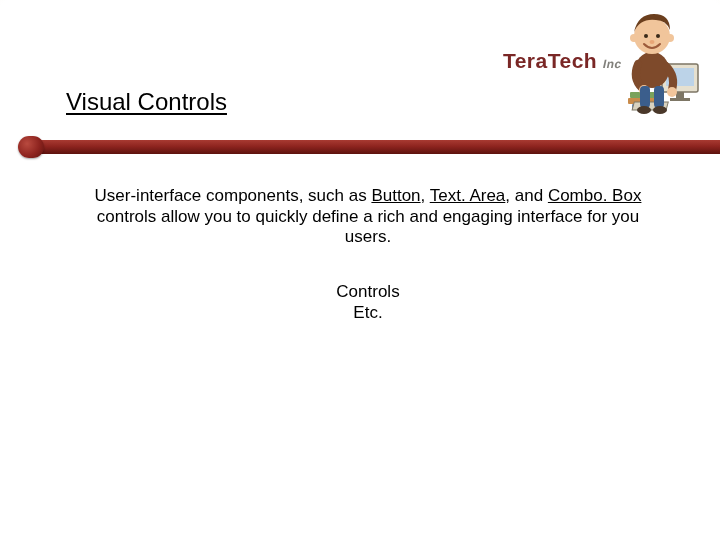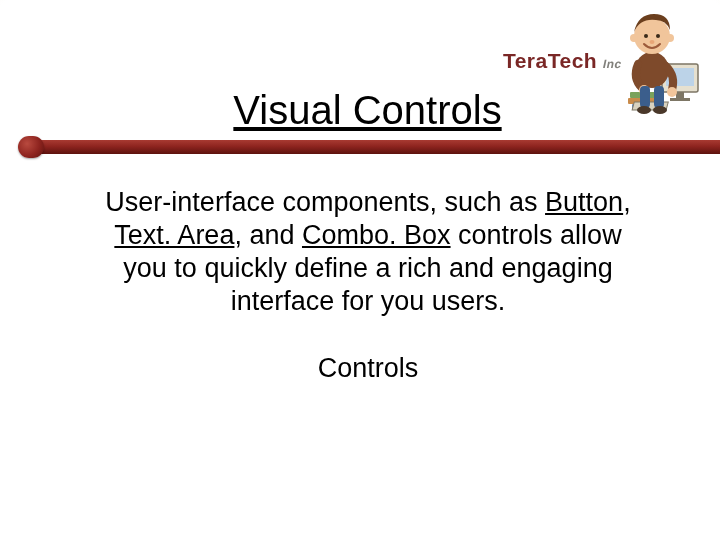--- a/index.html
+++ b/index.html
@@ -52,27 +52,26 @@
   }
   .mascot svg { width: 100%; height: 100%; }
   
   .title-wrap {
     position: absolute;
     left: 58px;
     top: 88px;
     right: 60px;
   }
   .title {
-    font-size: 40px;
+    font-size: 24px;
     font-weight: 400;
     color: #000000;
     text-decoration: underline;
     text-underline-offset: 3px;
-    margin: 0 0 8px 17px;
-    text-align: center;
+    margin: 0 0 8px 8px;
   }
   .maroon-bar {
     position: absolute;
     left: 18px;
     right: 0;
     top: 138px;
     height: 18px;
   }
   .maroon-bar .cap {
     position: absolute;
@@ -93,21 +92,21 @@
     border-radius: 8px 0 0 8px;
     background: linear-gradient(to bottom, #a83a32 0%, #8e241f 45%, #5d120e 100%);
   }
   
   .body {
     position: absolute;
     left: 94px;
     right: 78px;
     top: 186px;
     text-align: center;
-    font-size: 27px;
+    font-size: 17px;
     line-height: 1.22;
     color: #000;
   }
   .body p { margin: 0; }
   .linkish {
     text-decoration: underline;
     color: #000;
   }
   .body .list {
     margin-top: 34px;
@@ -172,16 +171,17 @@
     <div class="bar"></div>
     <div class="cap"></div>
   </div>
 
   <div class="body">
     <p>
       <span>User-interface components, such as </span><span class="linkish">Button</span><span>, </span><span class="linkish">Text. Area</span><span>, and </span><span class="linkish">Combo. Box</span><span> controls allow you to quickly define a rich and engaging interface for you users.</span>
     </p>
     <div class="list">
       <div>Controls</div>
+      <div>Etc.</div>
     </div>
   </div>
 
 </div>
 
 </body></html>

